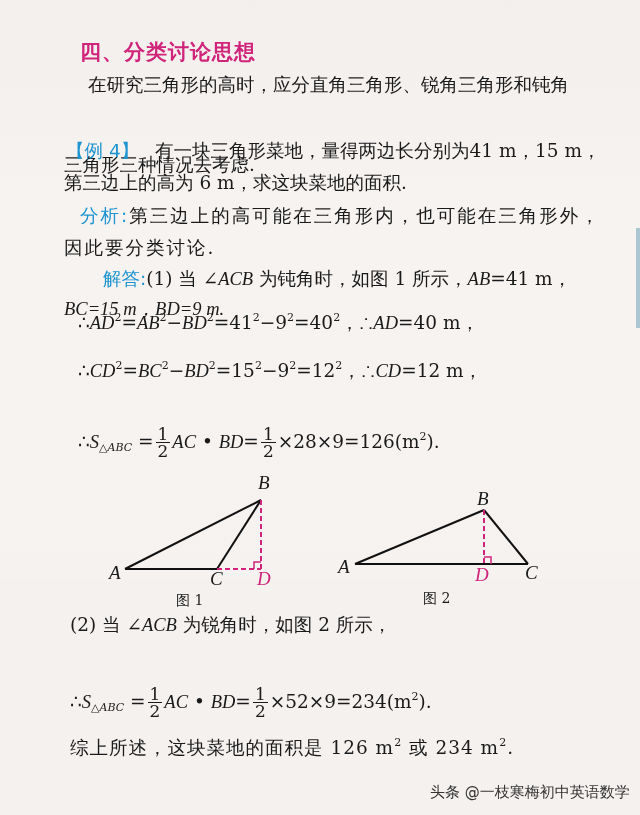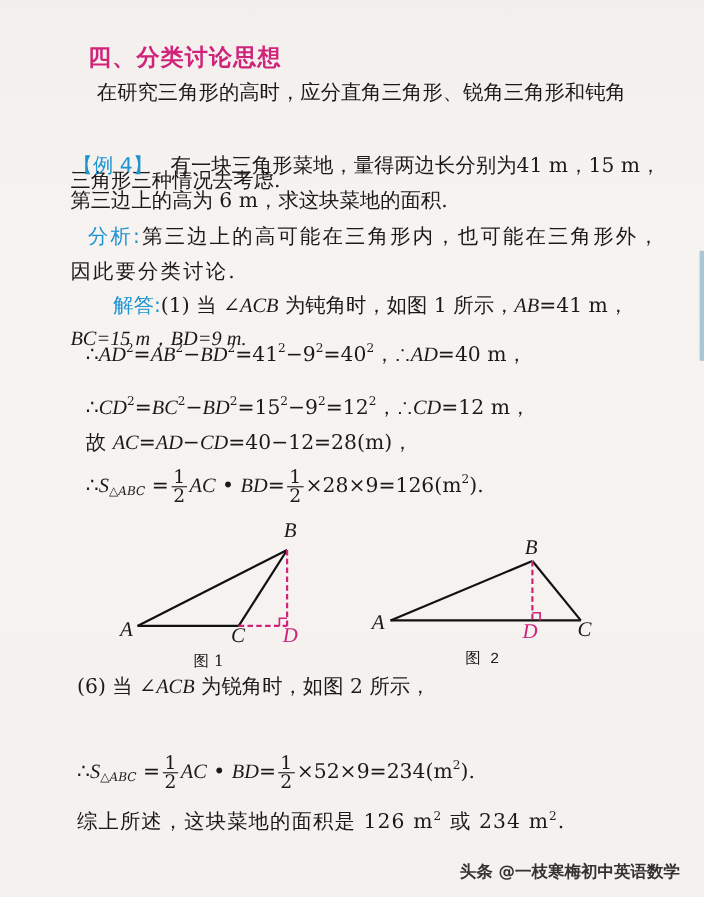--- a/index.html
+++ b/index.html
@@ -20,22 +20,22 @@
   .ital { font-style: italic; font-family: "Liberation Serif", "DejaVu Serif", serif; }
   sup { font-size: 11px; vertical-align: 8px; line-height: 0; }
   sub.s { font-size: 11px; font-style: italic; vertical-align: -3px; text-align: right; }
   .frac { display: inline-block; vertical-align: middle; text-align: center; line-height: 16px; font-size: 17px; margin: 0 2px; }
   .frac span { display: block; }
   .frac .num { border-bottom: 1px solid #1a1a1a; padding: 0 2px; }
   .fig { position: absolute; }
   .fig-label { position: absolute; font-size: 14px; white-space: nowrap; }
   .pt { position: absolute; font-style: italic; font-size: 19px; font-family: "Liberation Serif", serif; }
   .pt.pink { color: #d0237a; }
-  .watermark { position: absolute; left: 418px; top: 783px; font-size: 15px; color: #333;
-    font-family: "DejaVu Sans", "Liberation Sans", sans-serif; white-space: nowrap; font-weight: bold; }
+  .watermark { position: absolute; left: 430px; top: 783px; font-size: 15px; color: #333;
+    font-family: "DejaVu Sans", "Liberation Sans", sans-serif; white-space: nowrap; }
 </style>
 </head>
 <body>
 
 <div class="page">
   <div class="edge-strip"></div>
 
   <div class="section-title">四、分类讨论思想</div>
 
   <div class="line" style="left:88px;top:72px;text-align:right;">在研究三角形的高时，应分直角三角形、锐角三角形和钝角</div>
@@ -56,23 +56,20 @@
     <span class="cyan">解答:</span><span>(1) 当 </span><span class="ital">∠ACB</span><span> 为钝角时，如图 1 所示，</span><span class="ital">AB</span><span>=41 m，</span>
   </div>
   <div class="line ital" style="left:64px;top:296px;">BC=15 m，BD=9 m.</div>
 
   <div class="line" style="left:78px;top:310px;">
     <span>∴</span><span class="ital">AD</span><sup>2</sup><span>=</span><span class="ital">AB</span><sup>2</sup><span>−</span><span class="ital">BD</span><sup>2</sup><span>=41</span><sup>2</sup><span>−9</span><sup>2</sup><span>=40</span><sup>2</sup><span>，∴</span><span class="ital">AD</span><span>=40 m，</span>
   </div>
   <div class="line" style="left:78px;top:358px;">
     <span>∴</span><span class="ital">CD</span><sup>2</sup><span>=</span><span class="ital">BC</span><sup>2</sup><span>−</span><span class="ital">BD</span><sup>2</sup><span>=15</span><sup>2</sup><span>−9</span><sup>2</sup><span>=12</span><sup>2</sup><span>，∴</span><span class="ital">CD</span><span>=12 m，</span>
   </div>
-  <div class="line" style="left:78px;top:390px;">
-    <span>故 </span><span class="ital">AC</span><span>=</span><span class="ital">AD</span><span>−</span><span class="ital">CD</span><span>=40−12=28(m)，</span>
-  </div>
   <div class="line" style="left:78px;top:426px;">
     <span>∴</span><span class="ital">S</span><sub class="s">△ABC</sub><span> =</span><span class="frac"><span class="num">1</span><span>2</span></span><span class="ital">AC</span><span> • </span><span class="ital">BD</span><span>=</span><span class="frac"><span class="num">1</span><span>2</span></span><span>×28×9=126(m</span><sup>2</sup><span>).</span>
   </div>
 
   <div class="fig" style="left:100px;top:470px;width:200px;height:140px;">
     <svg width="200" height="110">
       <line x1="25" y1="99" x2="117" y2="99" stroke="#111" stroke-width="2"></line>
       <line x1="25" y1="99" x2="161" y2="30" stroke="#111" stroke-width="2"></line>
       <line x1="117" y1="99" x2="161" y2="30" stroke="#111" stroke-width="2"></line>
       <line x1="161" y1="30" x2="161" y2="99" stroke="#d0237a" stroke-width="2" stroke-dasharray="5,3"></line>
@@ -91,25 +88,25 @@
       <line x1="20" y1="94" x2="193" y2="94" stroke="#111" stroke-width="2"></line>
       <line x1="20" y1="94" x2="149" y2="40" stroke="#111" stroke-width="2"></line>
       <line x1="149" y1="40" x2="193" y2="94" stroke="#111" stroke-width="2"></line>
       <line x1="149" y1="40" x2="149" y2="94" stroke="#d0237a" stroke-width="2" stroke-dasharray="5,3"></line>
       <polyline points="149,87 156,87 156,94" fill="none" stroke="#d0237a" stroke-width="1.5"></polyline>
     </svg>
     <span class="pt" style="left:142px;top:18px;">B</span>
     <span class="pt" style="left:3px;top:86px;">A</span>
     <span class="pt" style="left:190px;top:92px;">C</span>
     <span class="pt pink" style="left:140px;top:94px;">D</span>
-    <span class="fig-label" style="left:88px;top:120px;font-family:Liberation Mono, monospace;">图 2</span>
+    <span class="fig-label" style="left:88px;top:120px;">图 2</span>
   </div>
 
   <div class="line" style="left:70px;top:612px;">
-    <span>(6) 当 </span><span class="ital">∠ACB</span><span> 为锐角时，如图 2 所示，</span>
+    <span>(2) 当 </span><span class="ital">∠ACB</span><span> 为锐角时，如图 2 所示，</span>
   </div>
   <div class="line" style="left:70px;top:686px;">
     <span>∴</span><span class="ital">S</span><sub class="s">△ABC</sub><span> =</span><span class="frac"><span class="num">1</span><span>2</span></span><span class="ital">AC</span><span> • </span><span class="ital">BD</span><span>=</span><span class="frac"><span class="num">1</span><span>2</span></span><span>×52×9=234(m</span><sup>2</sup><span>).</span>
   </div>
 
   <div class="line" style="left:70px;top:735px;letter-spacing:1px;">
     <span>综上所述，这块菜地的面积是 126 m</span><sup>2</sup><span> 或 234 m</span><sup>2</sup><span>.</span>
   </div>
 
   <div class="watermark">头条 @一枝寒梅初中英语数学</div>

